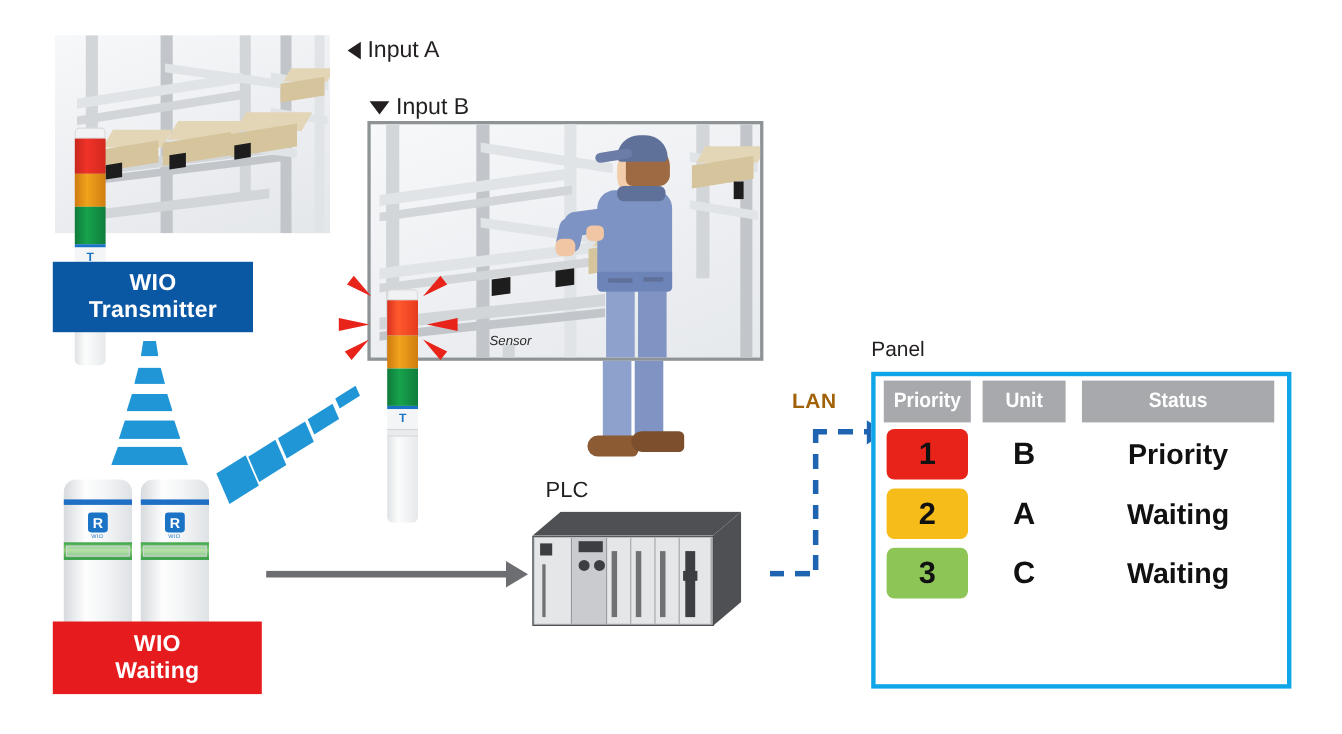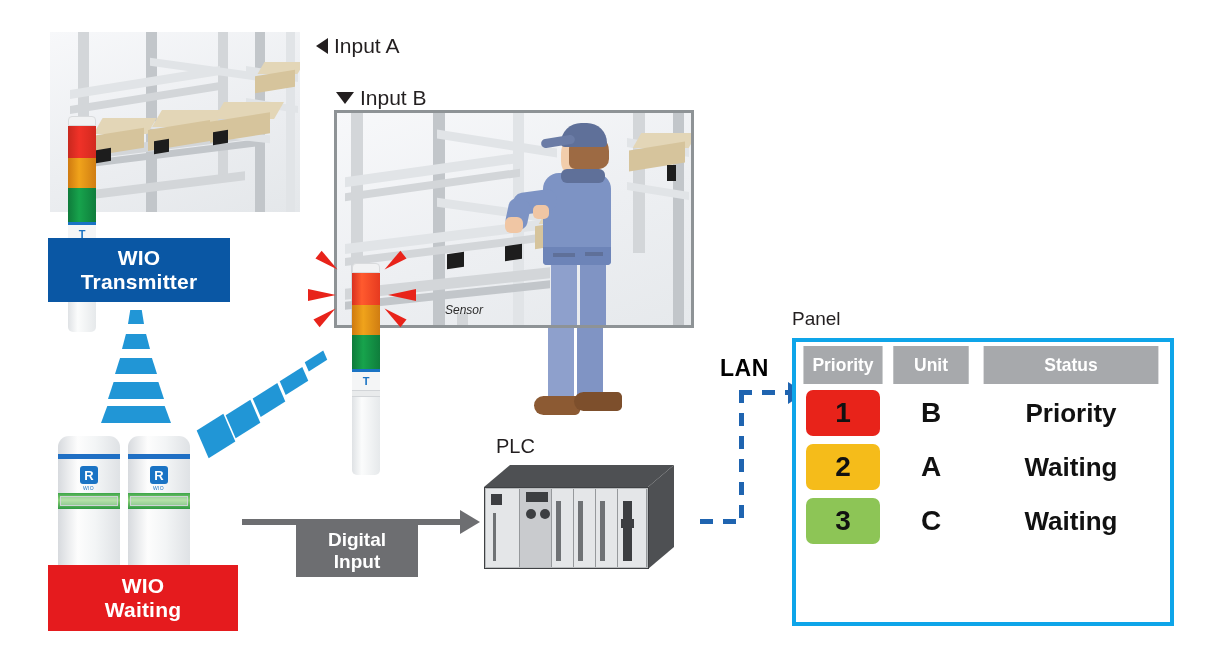--- a/index.html
+++ b/index.html
@@ -123,21 +123,21 @@
   .plc-label{position:absolute;font-size:20px;color:#231f20;}
   .plc-top{position:absolute;background:#4e5053;}
   .plc-side{position:absolute;background:#4e5053;}
   .plc-front{position:absolute;background:#b9bcbe;border:1px solid #3f4144;box-sizing:border-box;}
   .plc-mod{position:absolute;background:#e4e6e8;border-right:1px solid #96999c;box-sizing:border-box;}
   .plc-dark{position:absolute;background:#3c3e41;}
   .plc-dot{position:absolute;background:#3c3e41;border-radius:50%;}
   .plc-slit{position:absolute;background:#6f7275;}
 
   
-  .lan-text{position:absolute;color:#000000;font-weight:bold;font-size:23px;letter-spacing:.5px;}
+  .lan-text{position:absolute;color:#a16207;font-weight:bold;font-size:19px;letter-spacing:.5px;}
   .dash-h{position:absolute;height:5px;
     background:repeating-linear-gradient(90deg,#1f64b0 0 13px,transparent 13px 23px);}
   .dash-v{position:absolute;width:5px;
     background:repeating-linear-gradient(180deg,#1f64b0 0 13px,transparent 13px 23px);}
   .lan-head{position:absolute;width:0;height:0;
     border-top:11px solid transparent;border-bottom:11px solid transparent;
     border-left:17px solid #1f64b0;}
 
   
   .panel-title{position:absolute;font-size:19px;color:#231f20;}
@@ -350,24 +350,20 @@
     <div class="glassline" style="top:60px;"></div>
   </div>
 
   <div class="tag tag-rx" style="left:48px;top:565px;width:190px;height:66px;">
     <span>WIO</span>
     <span>Waiting</span>
   </div>
 
   <div class="di-shaft" style="left:242px;top:519px;width:220px;"></div>
   <div class="di-head" style="left:460px;top:510px;"></div>
-  <div class="di-box" style="left:296px;top:525px;width:122px;height:52px;">
-    <span>Digital</span>
-    <span>Input</span>
-  </div>
 
   <div class="plc-label" style="left:496px;top:435px;">PLC</div>
   <div class="abs" style="left:484px;top:465px;width:215px;height:110px;">
 
     <div class="plc-top" style="left:0;top:0;width:190px;height:22px;clip-path:polygon(26px 0,190px 0,164px 22px,0 22px);"></div>
 
     <div class="plc-side" style="left:164px;top:0;width:26px;height:104px;clip-path:polygon(26px 0,26px 82px,0 104px,0 22px);"></div>
 
     <div class="plc-front" style="left:0;top:22px;width:165px;height:82px;"></div>
     <div class="plc-mod" style="left:2px;top:24px;width:34px;height:78px;"></div>

